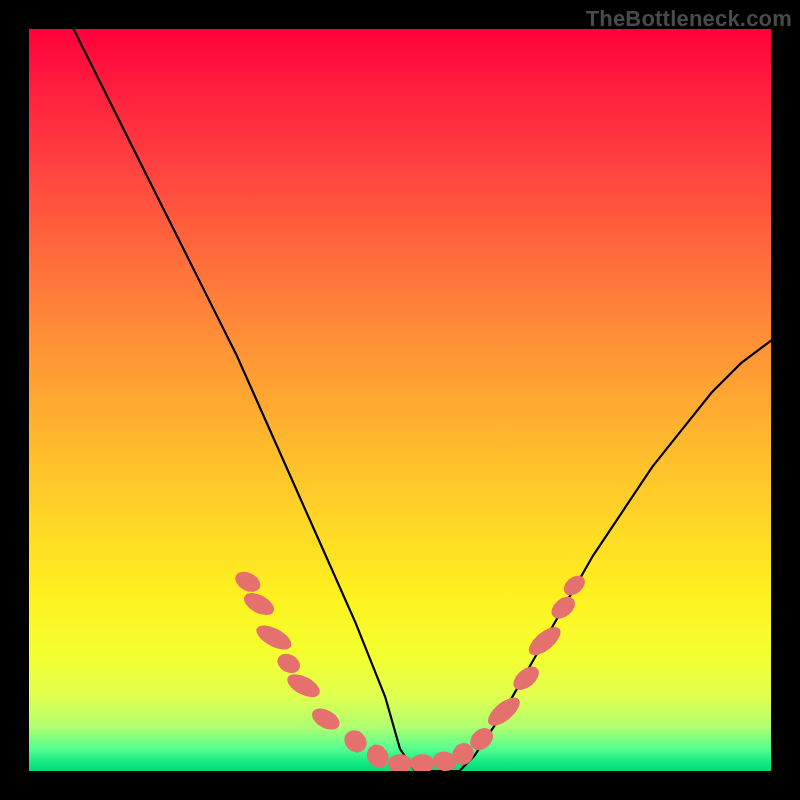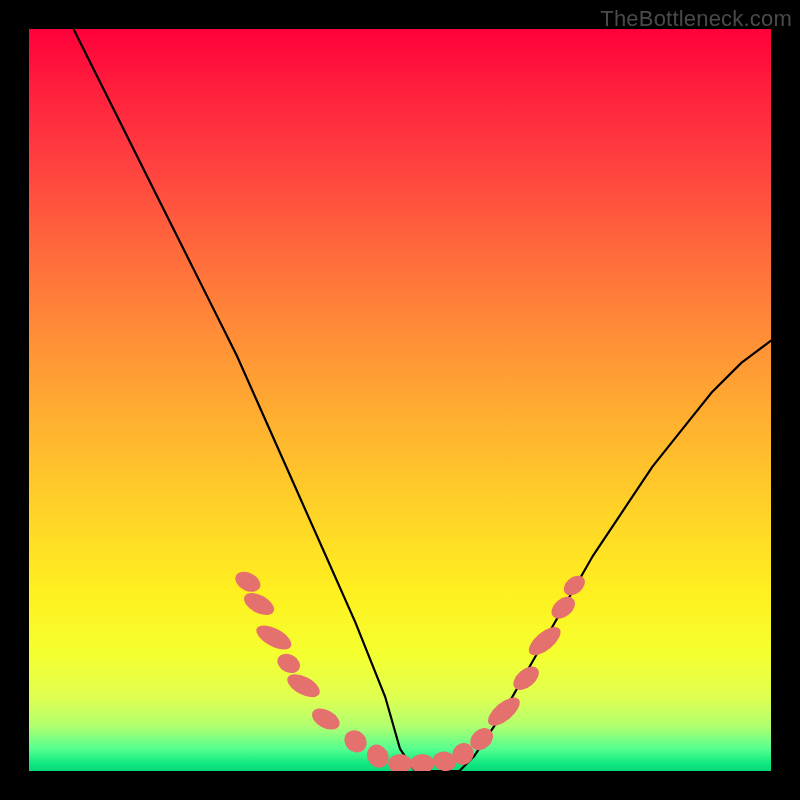--- a/index.html
+++ b/index.html
@@ -33,21 +33,21 @@
       #10e880 99%,
       #08d878 100%
     );
   }
   .watermark {
     position: absolute;
     top: 6px;
     right: 8px;
     color: #4a4a4a;
     font-size: 22px;
-    font-weight: 400;
+    font-weight: 700;
     letter-spacing: 0.2px;
     user-select: none;
   }
   svg.curve {
     position: absolute;
     left: 0;
     top: 0;
     width: 742px;
     height: 742px;
   }

